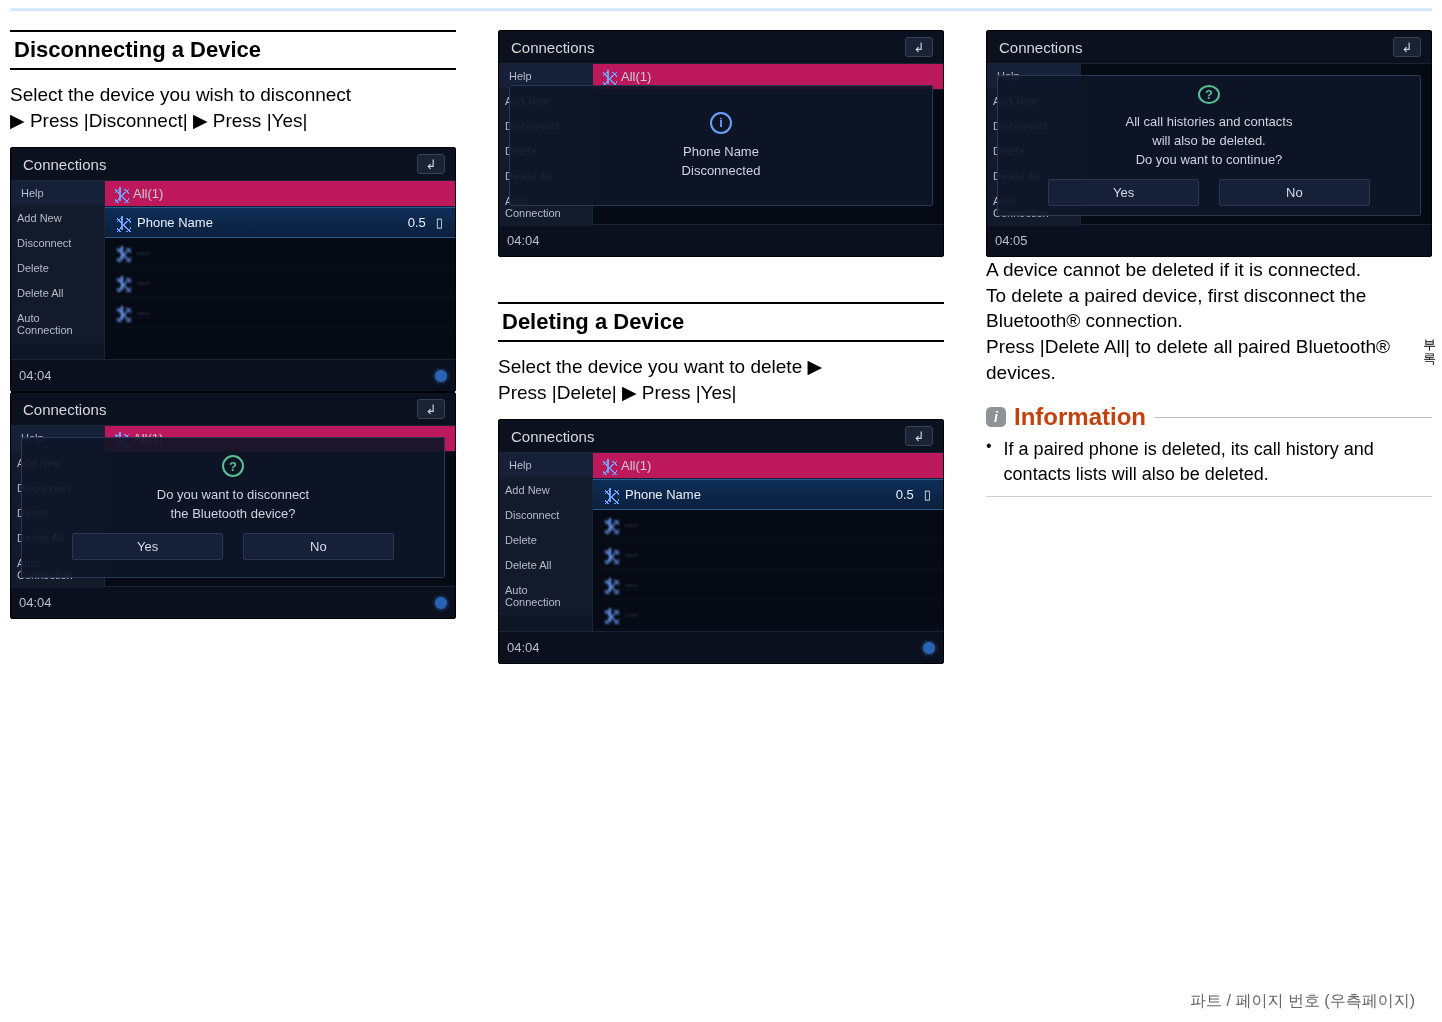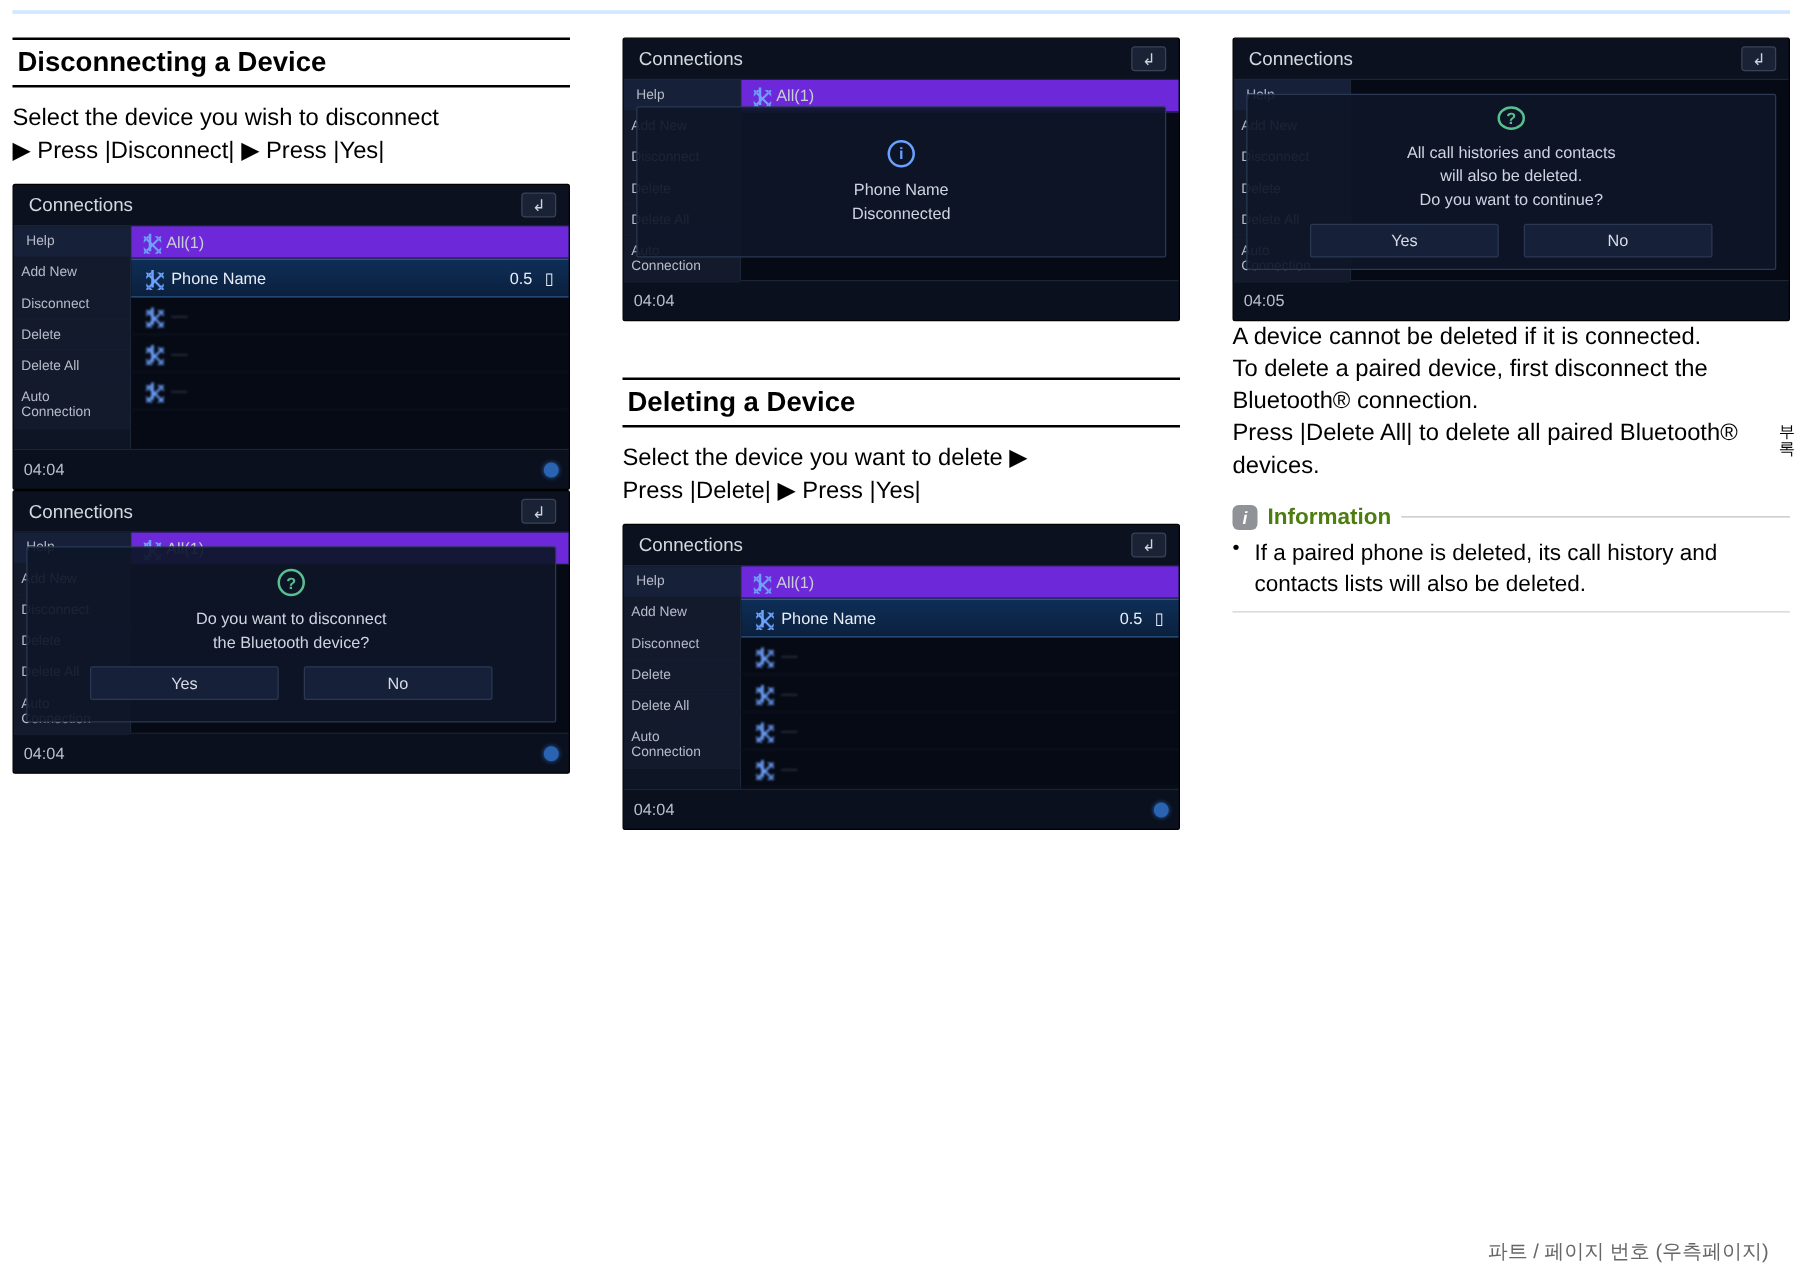--- a/index.html
+++ b/index.html
@@ -69,21 +69,21 @@
   }
   .sh-side .sbtn {
     color:#b7bcc9; font-size:11px; padding:6px 6px; border-bottom:1px solid #141d30;
     background:#121a2c;
   }
   .sh-side .sbtn:first-child { background:#162038;padding-left:10px; }
   .sh-list { flex:1; background:#060a14; position:relative; }
   .lhead {
     display:flex; align-items:center; gap:8px; color:#c9cdd6;
     font-size:13px; padding:5px 10px; border-bottom:1px solid #141d30;
-    background:#6d28d9;
+    background:#be185d;
   }
   .lrow {
     display:flex; align-items:center; gap:10px; color:#aeb3c0;
     font-size:13px; padding:7px 12px; border-bottom:1px solid #0e1524;
   }
   .lrow.sel {
     background: linear-gradient(180deg,#0e2e57,#0b203d);
     border:1px solid #2c5b8f; border-left:none; border-right:none;
     color:#e8edf7;
   }
@@ -130,21 +130,21 @@
   
   .body-text { font-size:19px; line-height:1.35; margin-bottom:18px; }
   .info-head {
     display:flex; align-items:center; gap:8px; margin-bottom:6px;
   }
   .info-badge {
     width:20px;height:20px;border-radius:5px;background:#8f9296;color:#fff;
     font-style:italic;font-weight:700;display:flex;align-items:center;justify-content:center;
     font-size:14px;
   }
-  .info-title { color:#4d7c0f; font-weight:700; font-size:18px; }
+  .info-title { color:#c2410c; font-weight:700; font-size:24px; }
   .info-rule { flex:1; height:1px; background:#bfc1c5; }
   .info-bullet { font-size:18px; line-height:1.35; padding-left:6px; }
   .info-bullet-row { display:flex; gap:6px; }
   .info-sep { height:1px; background:#cfd1d5; margin-top:10px; }
   .side-tab {
     position:absolute; right:4px; top:330px;
     writing-mode: vertical-rl; text-orientation: mixed;
     font-size:13px; color:#000; letter-spacing:1px;
   }
   .footer {

